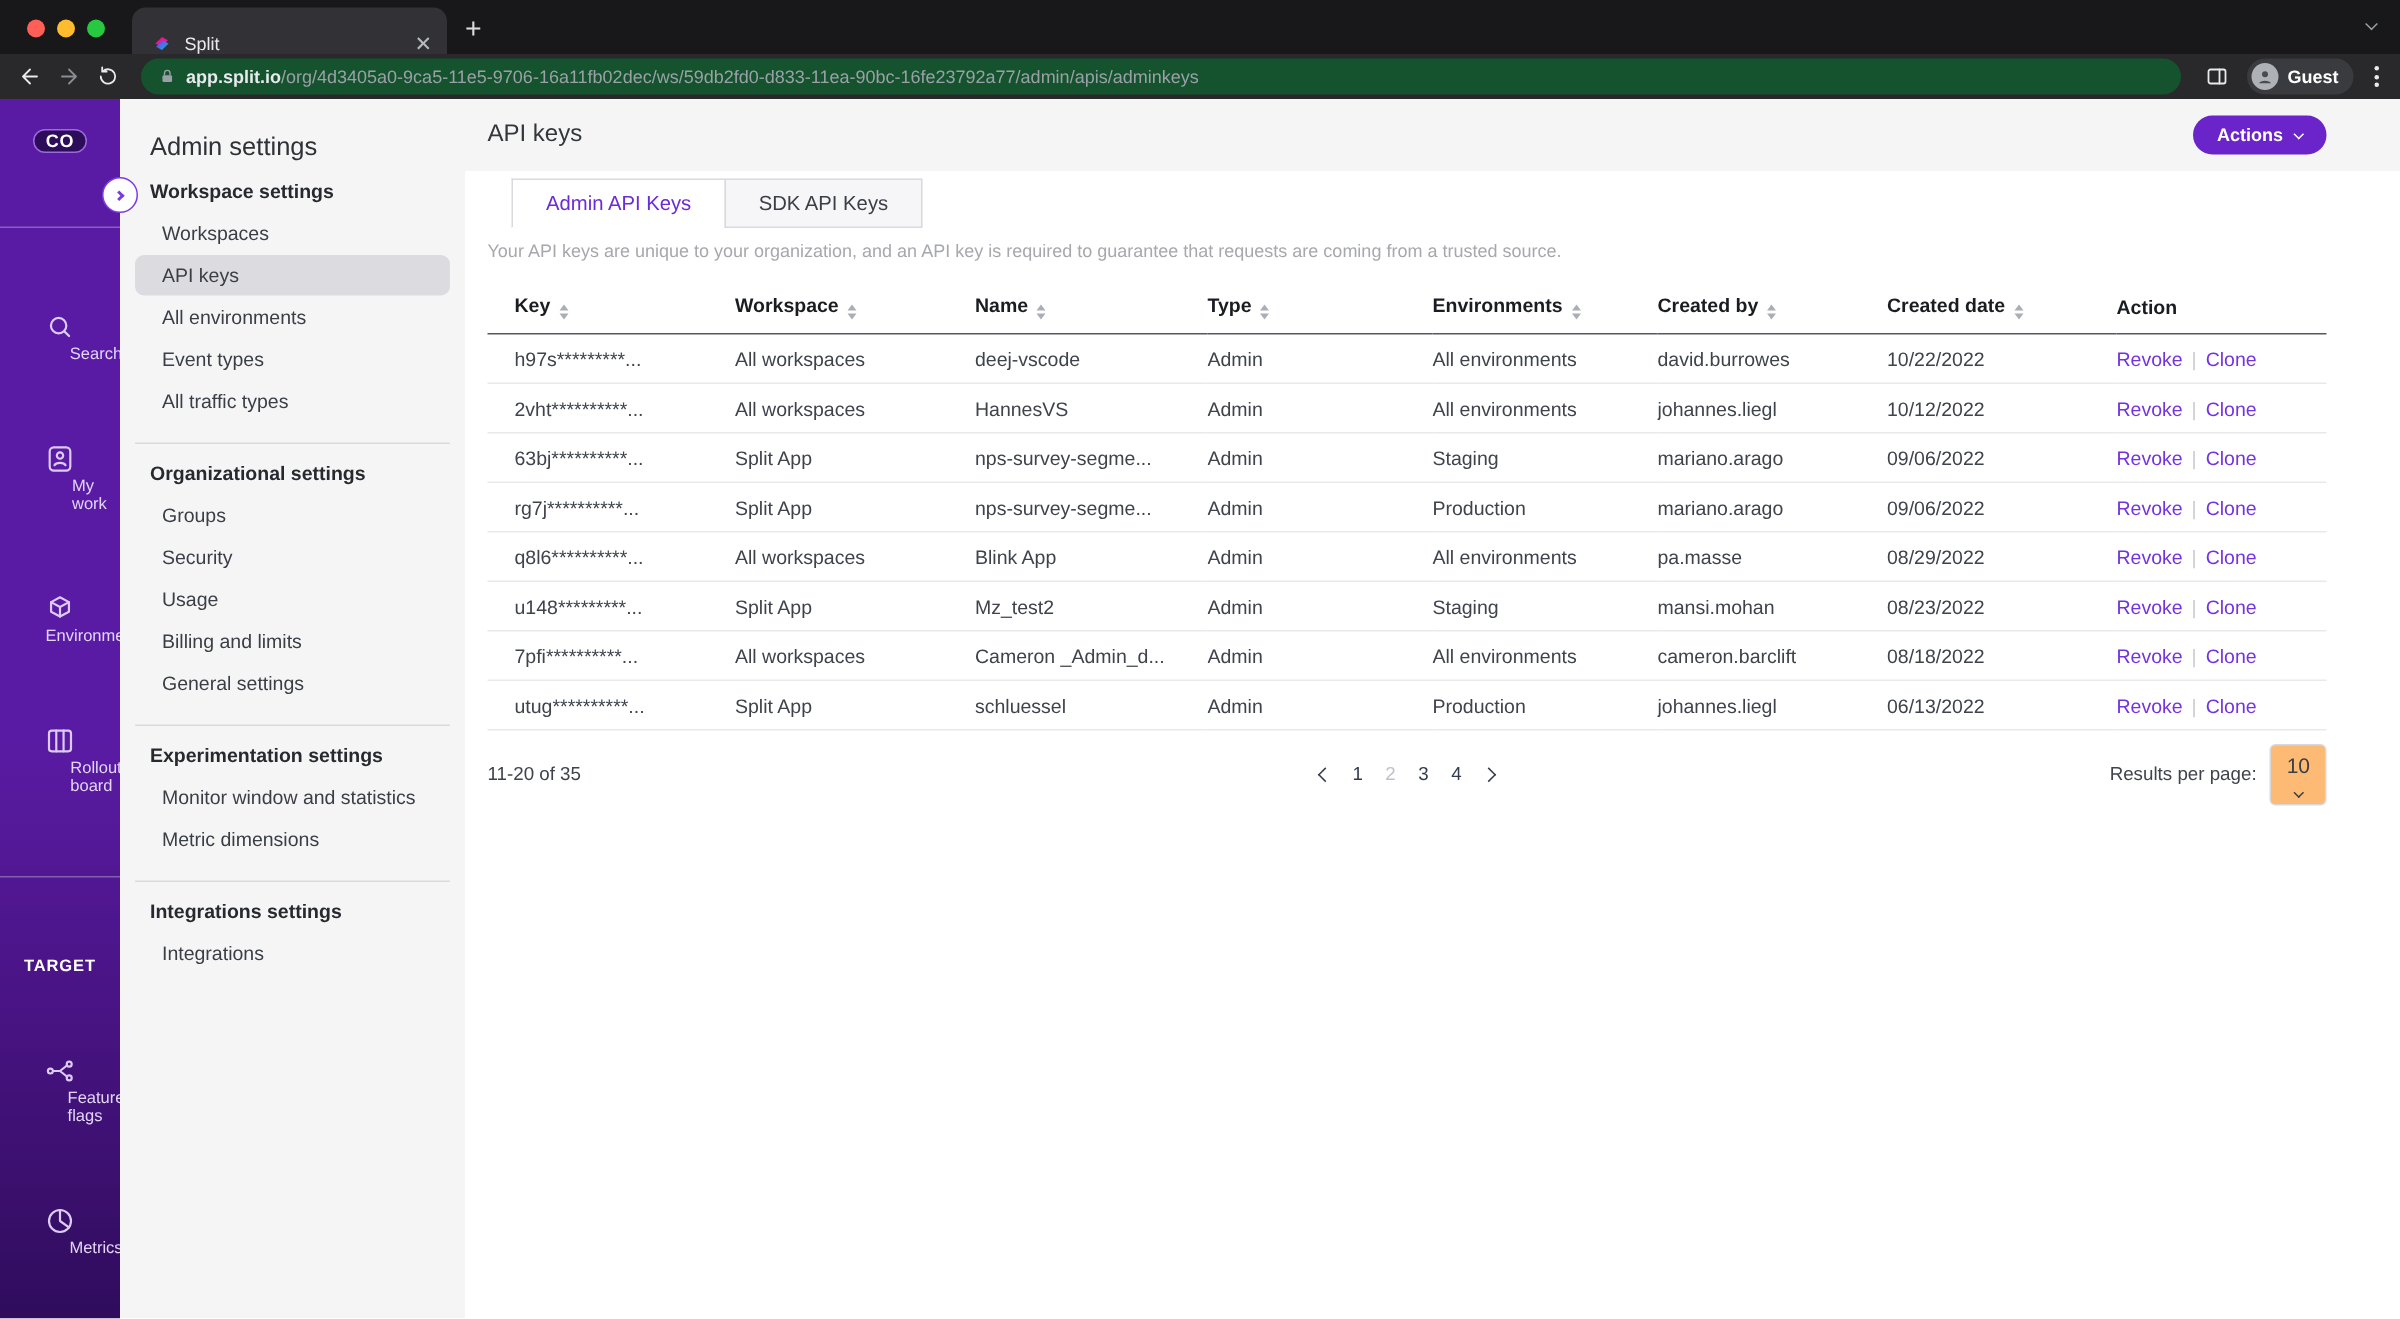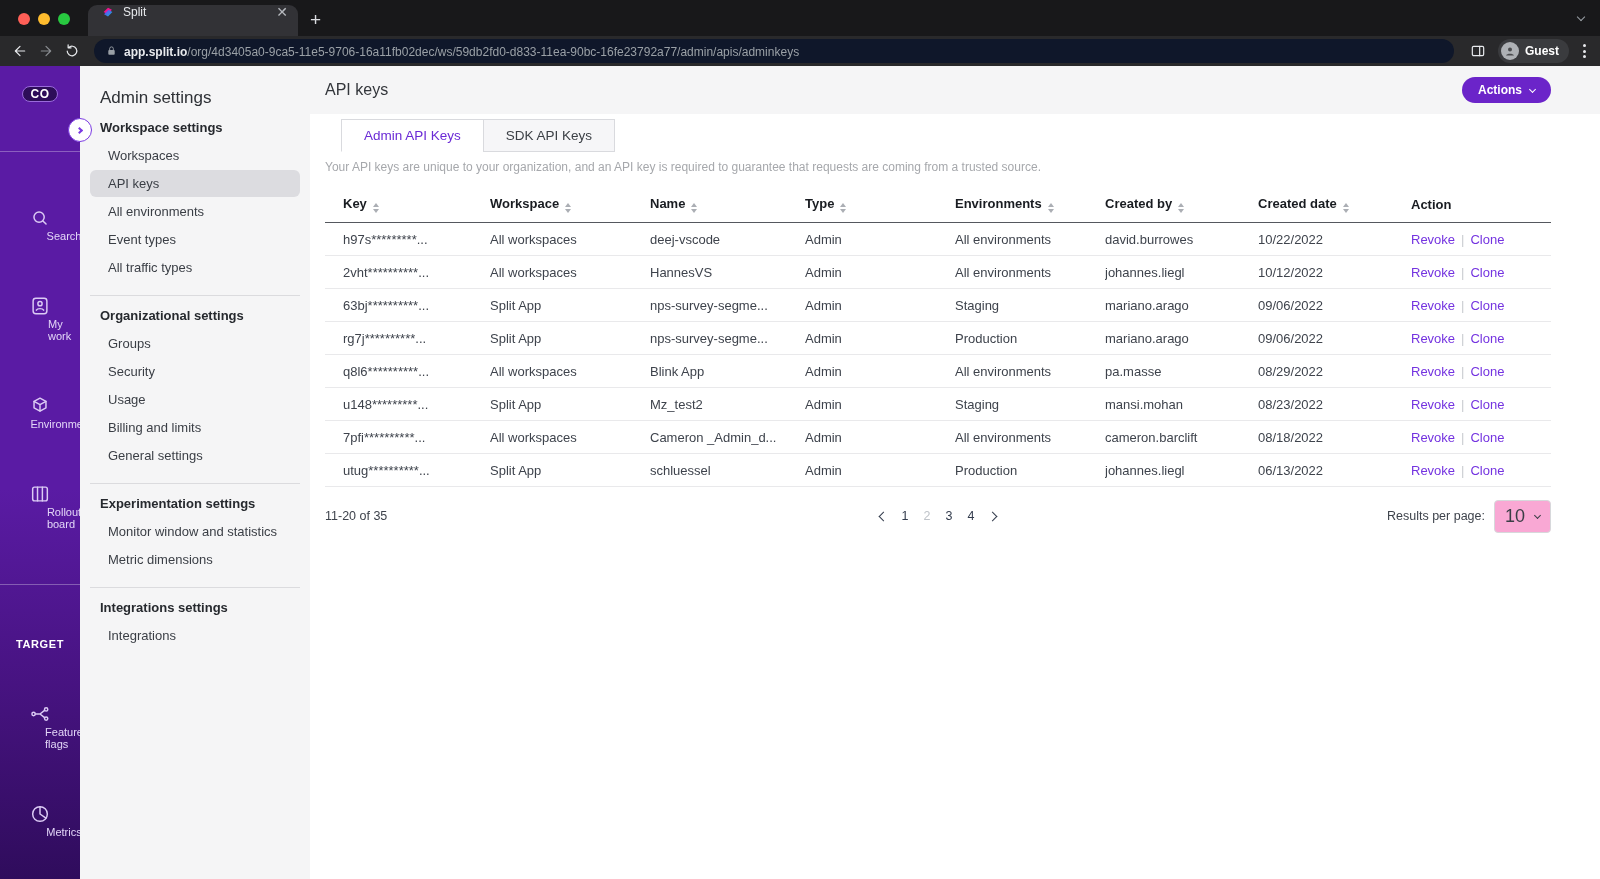--- a/index.html
+++ b/index.html
@@ -5,28 +5,28 @@
   * { margin:0; padding:0; box-sizing:border-box; }
   html,body { width:1600px; height:879px; }
   body { font-family:"Liberation Sans", sans-serif; background:#fff; overflow:hidden; }
   .screen { width:1600px; height:879px; display:flex; flex-direction:column; }
 
   
   .tabstrip { height:36px; background:#18181A; display:flex; align-items:flex-end; position:relative; }
   .traffic { display:flex; gap:8px; margin:0 18px 11px 18px; align-items:center; }
   .tl { width:12px; height:12px; border-radius:50%; }
   .tl.red{background:#FF5F57;} .tl.yellow{background:#FEBC2E;} .tl.green{background:#28C840;}
-  .tab { width:210px; height:31px; background:#323236; border-radius:9px 9px 0 0; display:flex; align-items:flex-start; padding:0 10px 0 13px; gap:8px; }
+  .tab { width:210px; height:31px; background:#323236; border-radius:9px 9px 0 0; display:flex; align-items:flex-end; padding:0 10px 0 13px; gap:8px; }
   .tab-title { color:#E8EAED; font-size:12px; flex:1; }
   .tab-close { color:#B7BABF; font-size:14px; line-height:1; cursor:default; }
   .newtab { color:#DADCE0; font-size:19px; margin:0 0 7px 12px; line-height:1; }
   .tabsearch { position:absolute; right:16px; bottom:12px; color:#9AA0A6; }
   .toolbar { height:30px; background:#29292B; display:flex; align-items:center; padding:0 10px; gap:6px; }
   .navbtn { width:22px; height:22px; display:flex; align-items:center; justify-content:center; }
-  .urlbar { flex:0 0 auto; width:1360px; height:24px; background:#0f172a; border-radius:12px; display:flex; align-items:center; padding:0 12px; gap:7px; margin-left:6px; }
+  .urlbar { flex:0 0 auto; width:1360px; height:24px; background:#14532d; border-radius:12px; display:flex; align-items:center; padding:0 12px; gap:7px; margin-left:6px; }
   .url-host { color:#E8EAED; font-size:12px; font-weight:700; }
   .url-path { color:#9AA0A6; font-size:12px; white-space:nowrap; overflow:hidden; }
   .guest-chip { height:24px; background:#3A3B3E; border-radius:12px; display:flex; align-items:center; gap:6px; padding:0 10px 0 3px; margin-left:4px; }
   .guest-avatar { width:18px; height:18px; border-radius:50%; background:#AEB1B5; display:flex; align-items:center; justify-content:center; }
   .guest-label { color:#fff; font-size:12px; font-weight:700; }
   .kebab { display:flex; flex-direction:column; gap:2.5px; margin:0 4px 0 8px; }
   .kebab i { width:3px; height:3px; border-radius:50%; background:#E8EAED; display:block; }
 
   .chev { display:inline-block; width:6px; height:6px; border-right:1.8px solid currentColor; border-bottom:1.8px solid currentColor; }
   .chev.down { transform:rotate(45deg); margin-top:-2px; }
@@ -84,21 +84,21 @@
   .sep { color:#C9CBD0; padding:0 6px; }
 
   .pager-bar { display:flex; align-items:center; margin-top:14px; position:relative; height:30px; }
   .range-label { font-size:12.5px; color:#3E434C; }
   .pager { position:absolute; left:0; right:0; display:flex; align-items:center; justify-content:center; gap:15px; }
   .pager .chev { width:7px; height:7px; border-width:1.7px; color:#333C4D; cursor:pointer; }
   .page-num { font-size:12.5px; color:#333C4D; cursor:pointer; }
   .page-num.current { color:#BFC3C9; cursor:default; }
   .per-page { margin-left:auto; display:flex; align-items:center; gap:9px; z-index:1; }
   .per-page-label { font-size:12.5px; color:#3E434C; }
-  .per-page-select { display:flex; align-items:center; gap:10px; background:#f9a8d4; border:1px solid #D7D8DB; border-radius:4px; padding:5px 10px; font-size:18px; color:#3A3E46; cursor:pointer; }
+  .per-page-select { display:flex; align-items:center; gap:10px; background:#fdba74; border:1px solid #D7D8DB; border-radius:4px; padding:5px 10px; font-size:14px; color:#3A3E46; cursor:pointer;flex-direction:column; }
   .per-page-select .chev { width:5px; height:5px; border-width:1.6px; margin-top:-2px; }
 
   svg.cicon { width:16px; height:16px; stroke:#E8EAED; fill:none; stroke-width:1.8; stroke-linecap:round; stroke-linejoin:round; }
   svg.cicon.dim { stroke:#8A8D91; }
 </style>
 </head>
 <body>
 
 <div class="screen">
 

